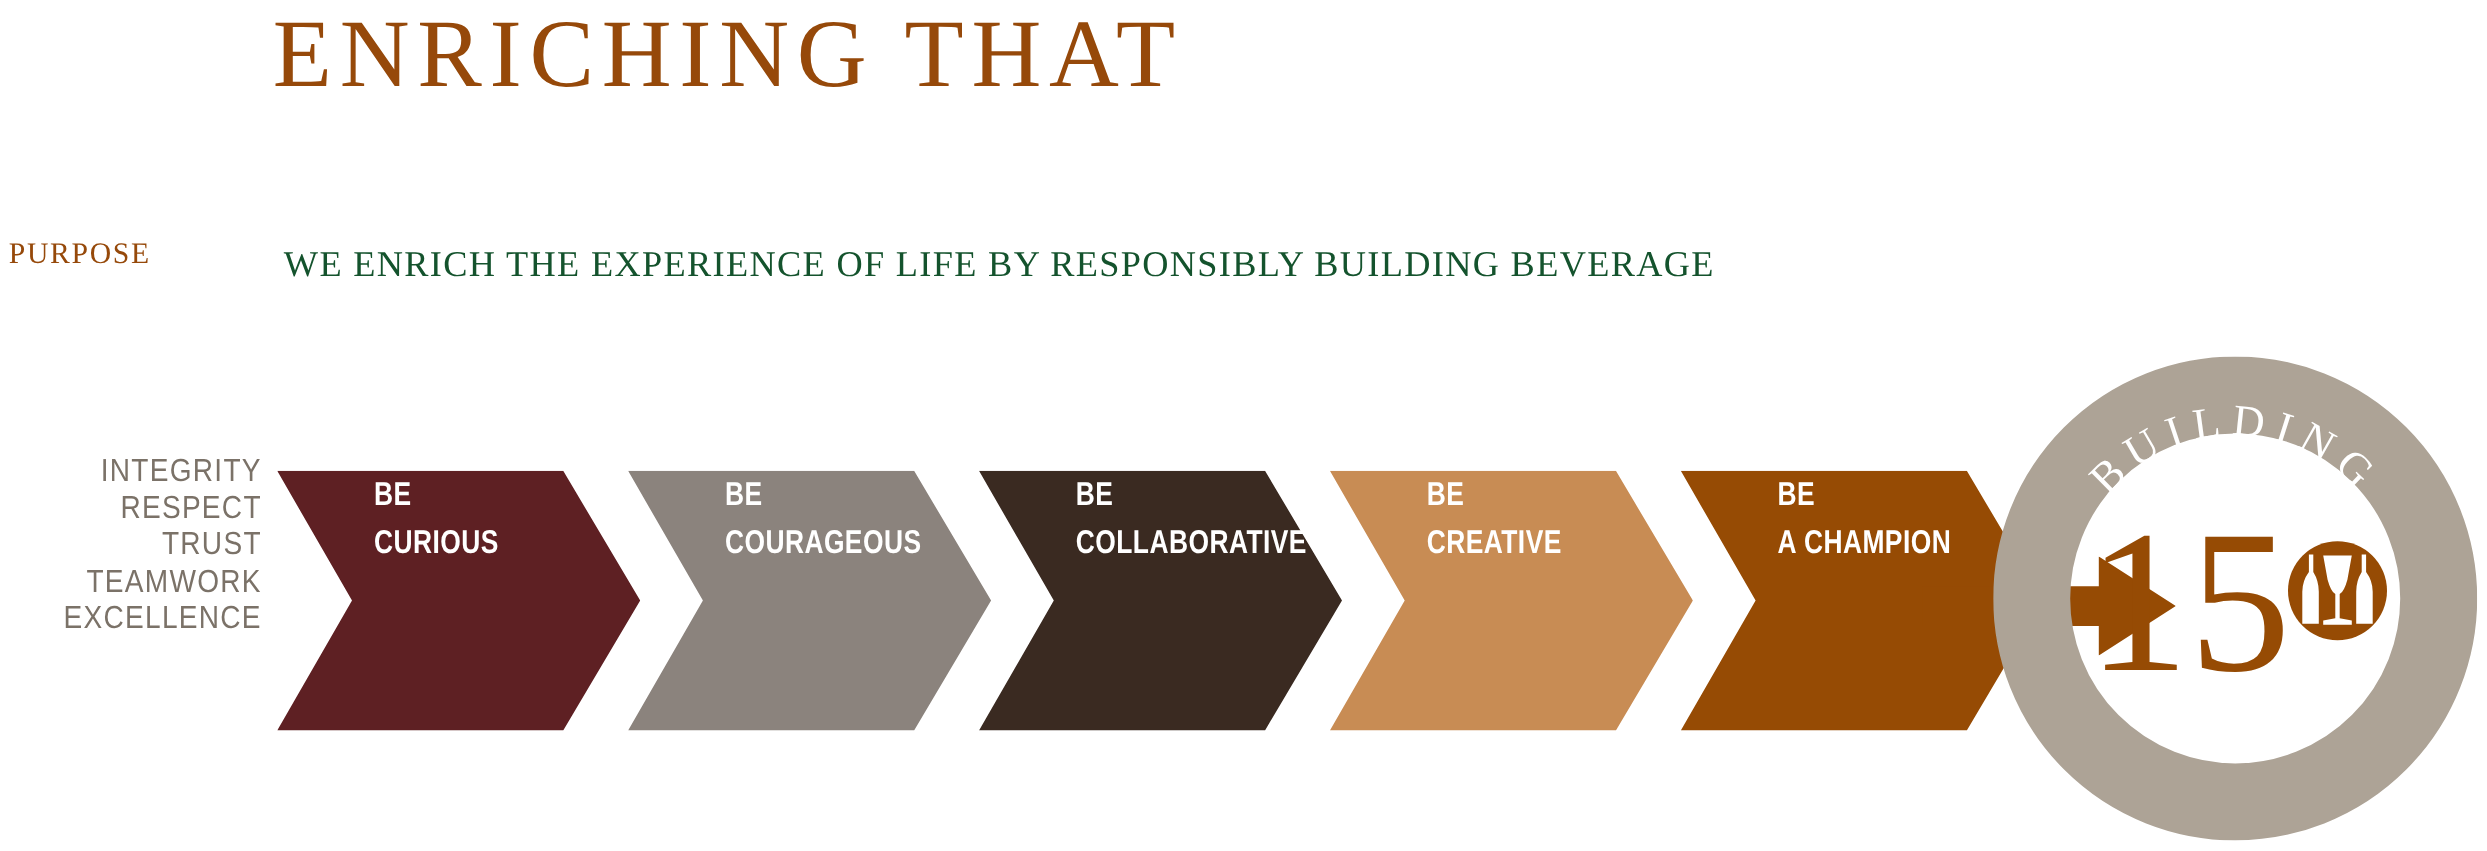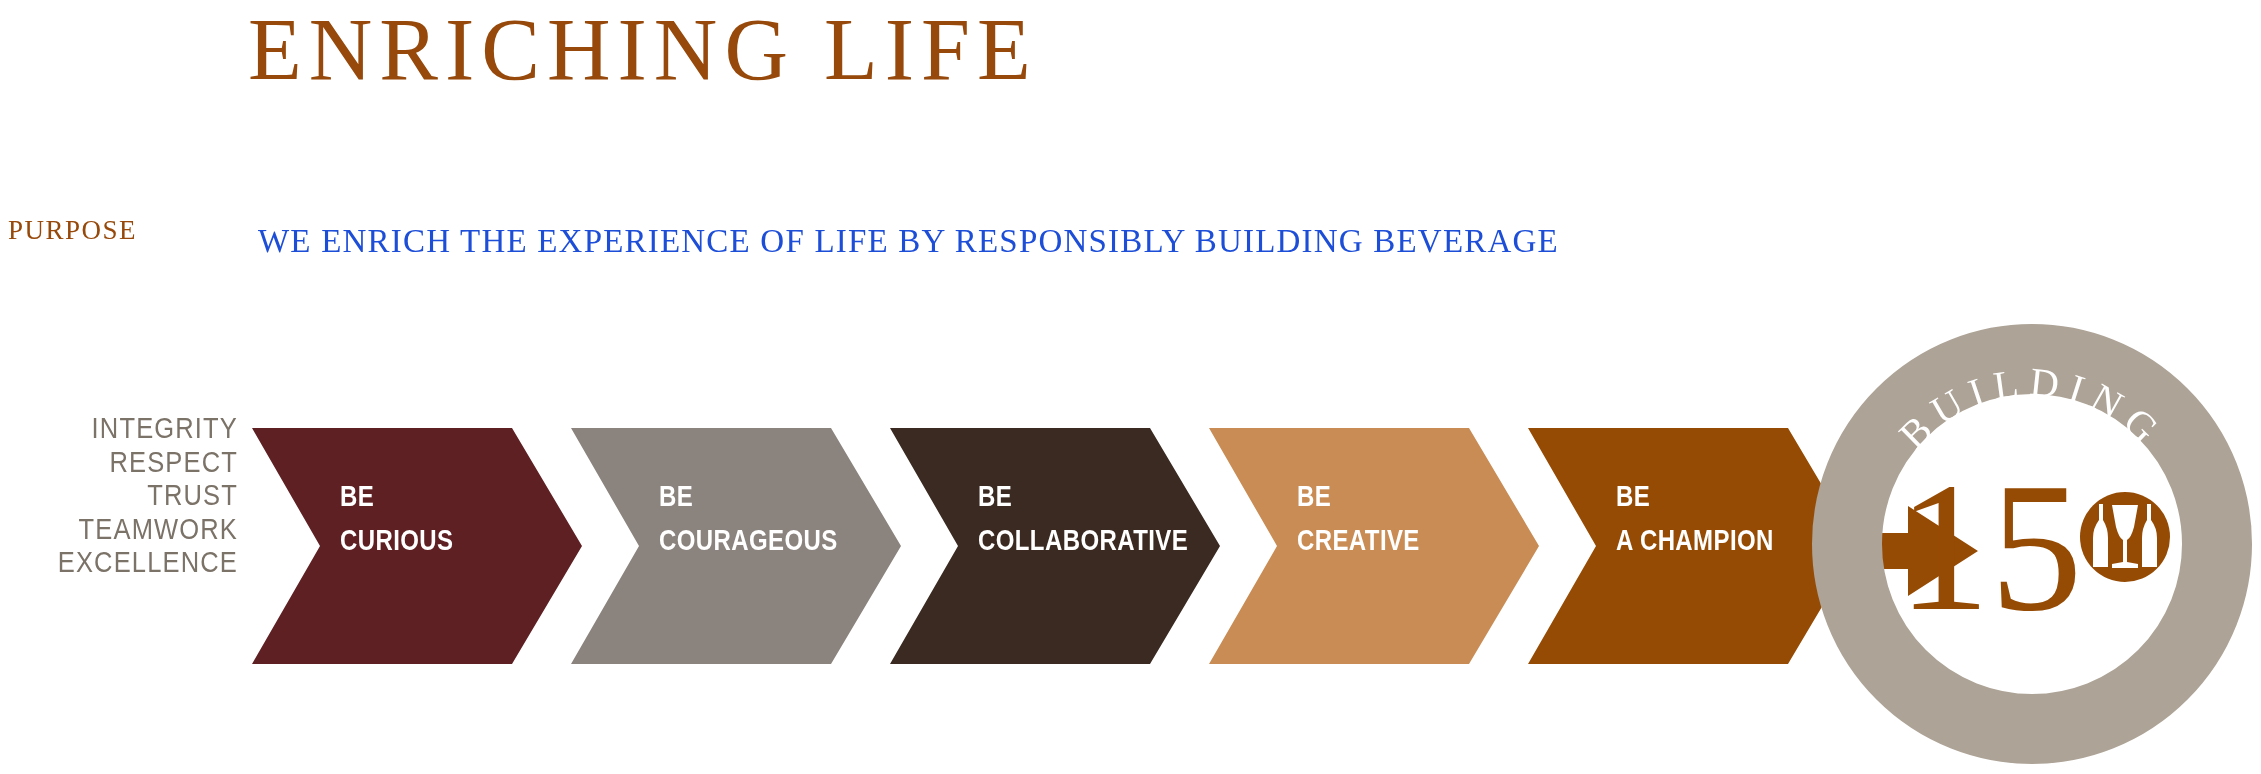--- a/index.html
+++ b/index.html
@@ -17,21 +17,21 @@
   
   #purpose-label{
     position:absolute; left:8px; top:212px;
     font-family:"Liberation Serif",serif;
     font-size:27px; line-height:36px; color:#96490A;
     letter-spacing:1.5px; white-space:nowrap;
   }
   #purpose-text{
     position:absolute; left:258px; top:207px; width:1560px;
     font-family:"Liberation Serif",serif;
-    font-size:33px; line-height:68px; color:#1d4ed8;
+    font-size:33px; line-height:68px; color:#14532d;
     letter-spacing:1.2px;
   }
   #purpose-text .ln{display:block;white-space:nowrap;}
 
   
   #values{
     position:absolute; left:0; top:412px; width:238px;
     text-align:right;
   }
   #values .val{
@@ -42,42 +42,42 @@
     transform:scaleX(.88); transform-origin:right center;
   }
 
   
   #chev-row{
     position:absolute; left:252px; top:428px;
     width:1500px; height:236px;
   }
   .chev{
     position:absolute; top:0; height:180px;
-    display:flex; align-items:center;
+    display:flex; align-items:flex-start;
   }
   .chev .bg{position:absolute; inset:0;}
   .chev .label{
     position:relative; z-index:2;
     color:#ffffff; font-family:"Liberation Sans",sans-serif;
     font-weight:bold; font-size:30px; line-height:44px;
     letter-spacing:.5px; transform:scaleX(.80);
     transform-origin:left center; white-space:nowrap;
   }
   .chev .label .l2{display:block;}
 
   
   #connector{position:absolute; left:1748px; top:506px; width:230px; height:90px;}
 
   
   #logo{position:absolute; left:1812px; top:324px; width:440px; height:440px;}
 </style>
 </head>
 <body>
 
-<div id="title">ENRICHING LIFE</div>
+<div id="title">ENRICHING THAT</div>
 
 <div id="purpose-label">PURPOSE</div>
 <div id="purpose-text">
   <span class="ln">WE ENRICH THE EXPERIENCE OF LIFE BY RESPONSIBLY BUILDING BEVERAGE</span>
 </div>
 
 <div id="values">
   <span class="val">INTEGRITY</span>
   <span class="val">RESPECT</span>
   <span class="val">TRUST</span>

